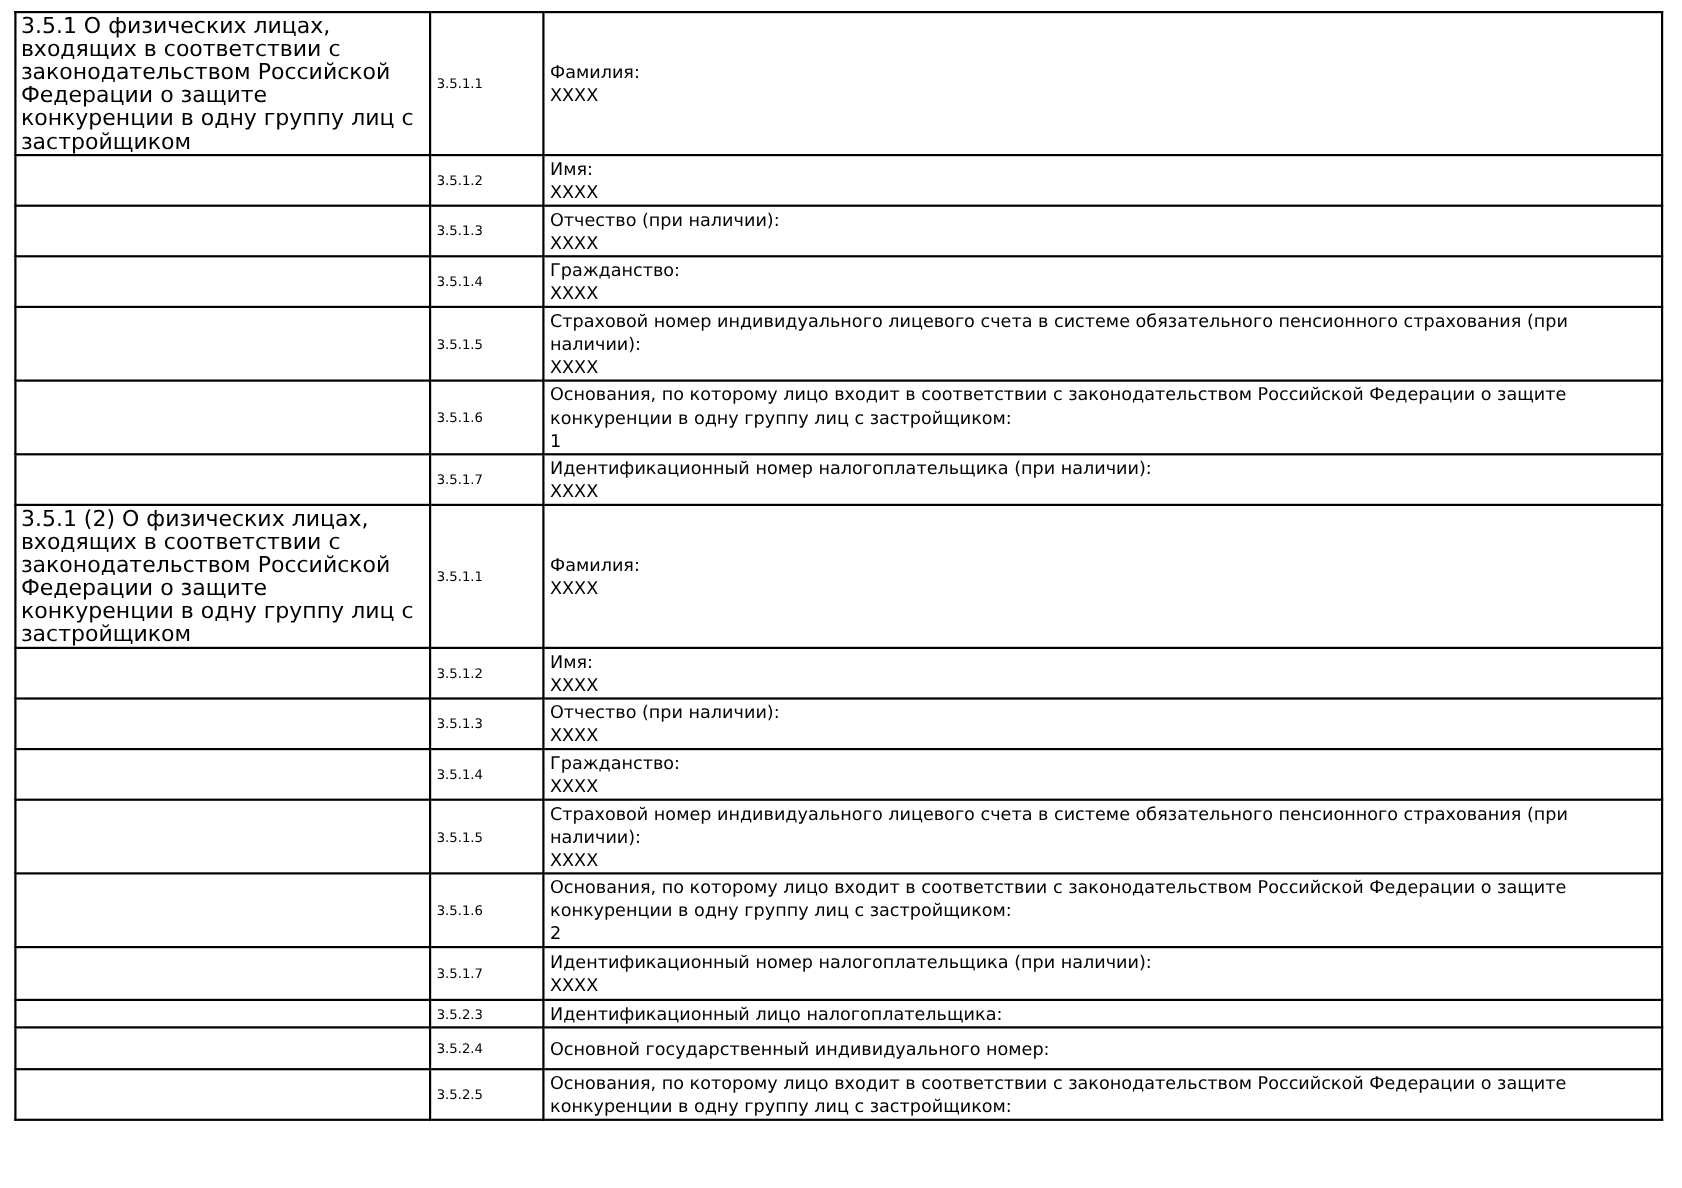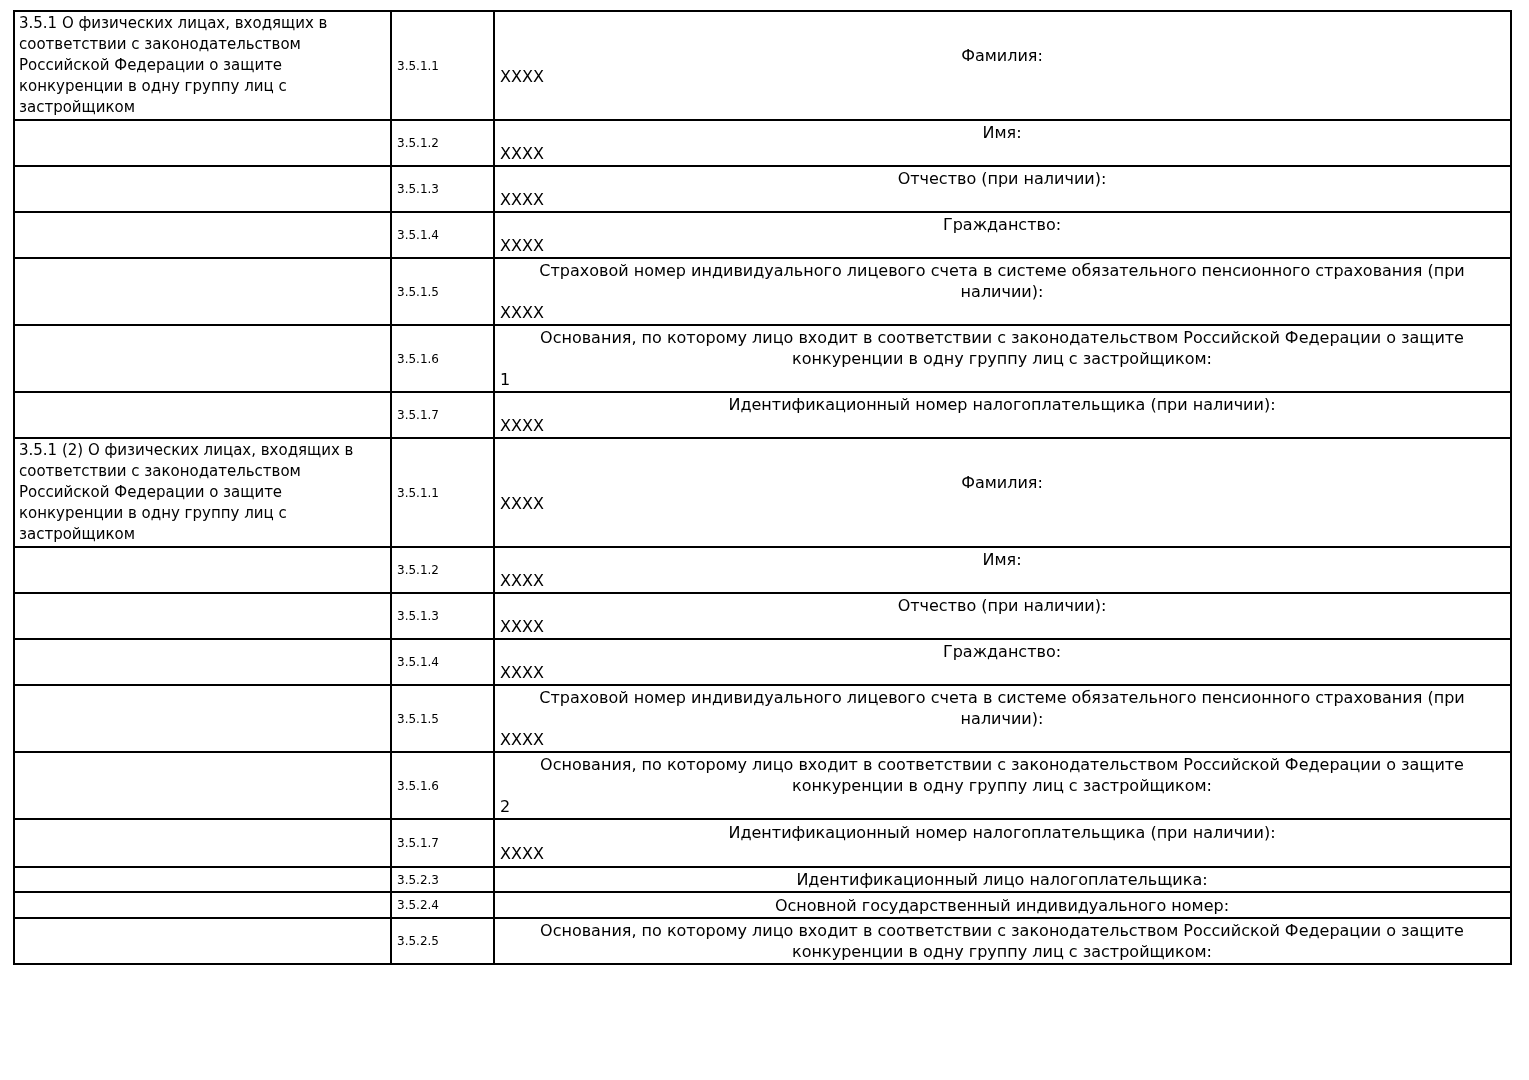--- a/index.html
+++ b/index.html
@@ -19,37 +19,37 @@
     color: #000000;
     background: #ffffff;
   }
   table.decl td {
     border: 2px solid #000000;
     overflow: hidden;
   }
   td.c-section {
     vertical-align: top;
     padding: 1px 5px 1px 4px;
-    font-size: 15px;
+    font-size: 20px;
     line-height: 21px;
   }
   td.c-code {
     vertical-align: middle;
     padding: 1px 2px 1px 5px;
     font-size: 12px;
     line-height: 20px;
     white-space: nowrap;
   }
   td.c-content {
     vertical-align: middle;
     padding: 1px 6px 1px 5px;
     font-size: 16px;
     line-height: 21px;
   }
-  .field-label { font-weight: normal; text-align: center; }
+  .field-label { font-weight: normal; }
   .field-value { font-weight: normal; }
   .field-value:empty { display: none; }
 </style>
 </head>
 <body>
 
 <table class="decl">
   <colgroup>
     <col style="width:377px">
     <col style="width:103px">
@@ -169,21 +169,21 @@
       </td>
     </tr>
     <tr style="height:23px">
       <td class="c-section"></td>
       <td class="c-code">3.5.2.3</td>
       <td class="c-content">
         <div class="field-label">Идентификационный лицо налогоплательщика:</div>
 
       </td>
     </tr>
-    <tr style="height:26px">
+    <tr style="height:38px">
       <td class="c-section"></td>
       <td class="c-code">3.5.2.4</td>
       <td class="c-content">
         <div class="field-label">Основной государственный индивидуального номер:</div>
 
       </td>
     </tr>
     <tr style="height:46px">
       <td class="c-section"></td>
       <td class="c-code">3.5.2.5</td>

